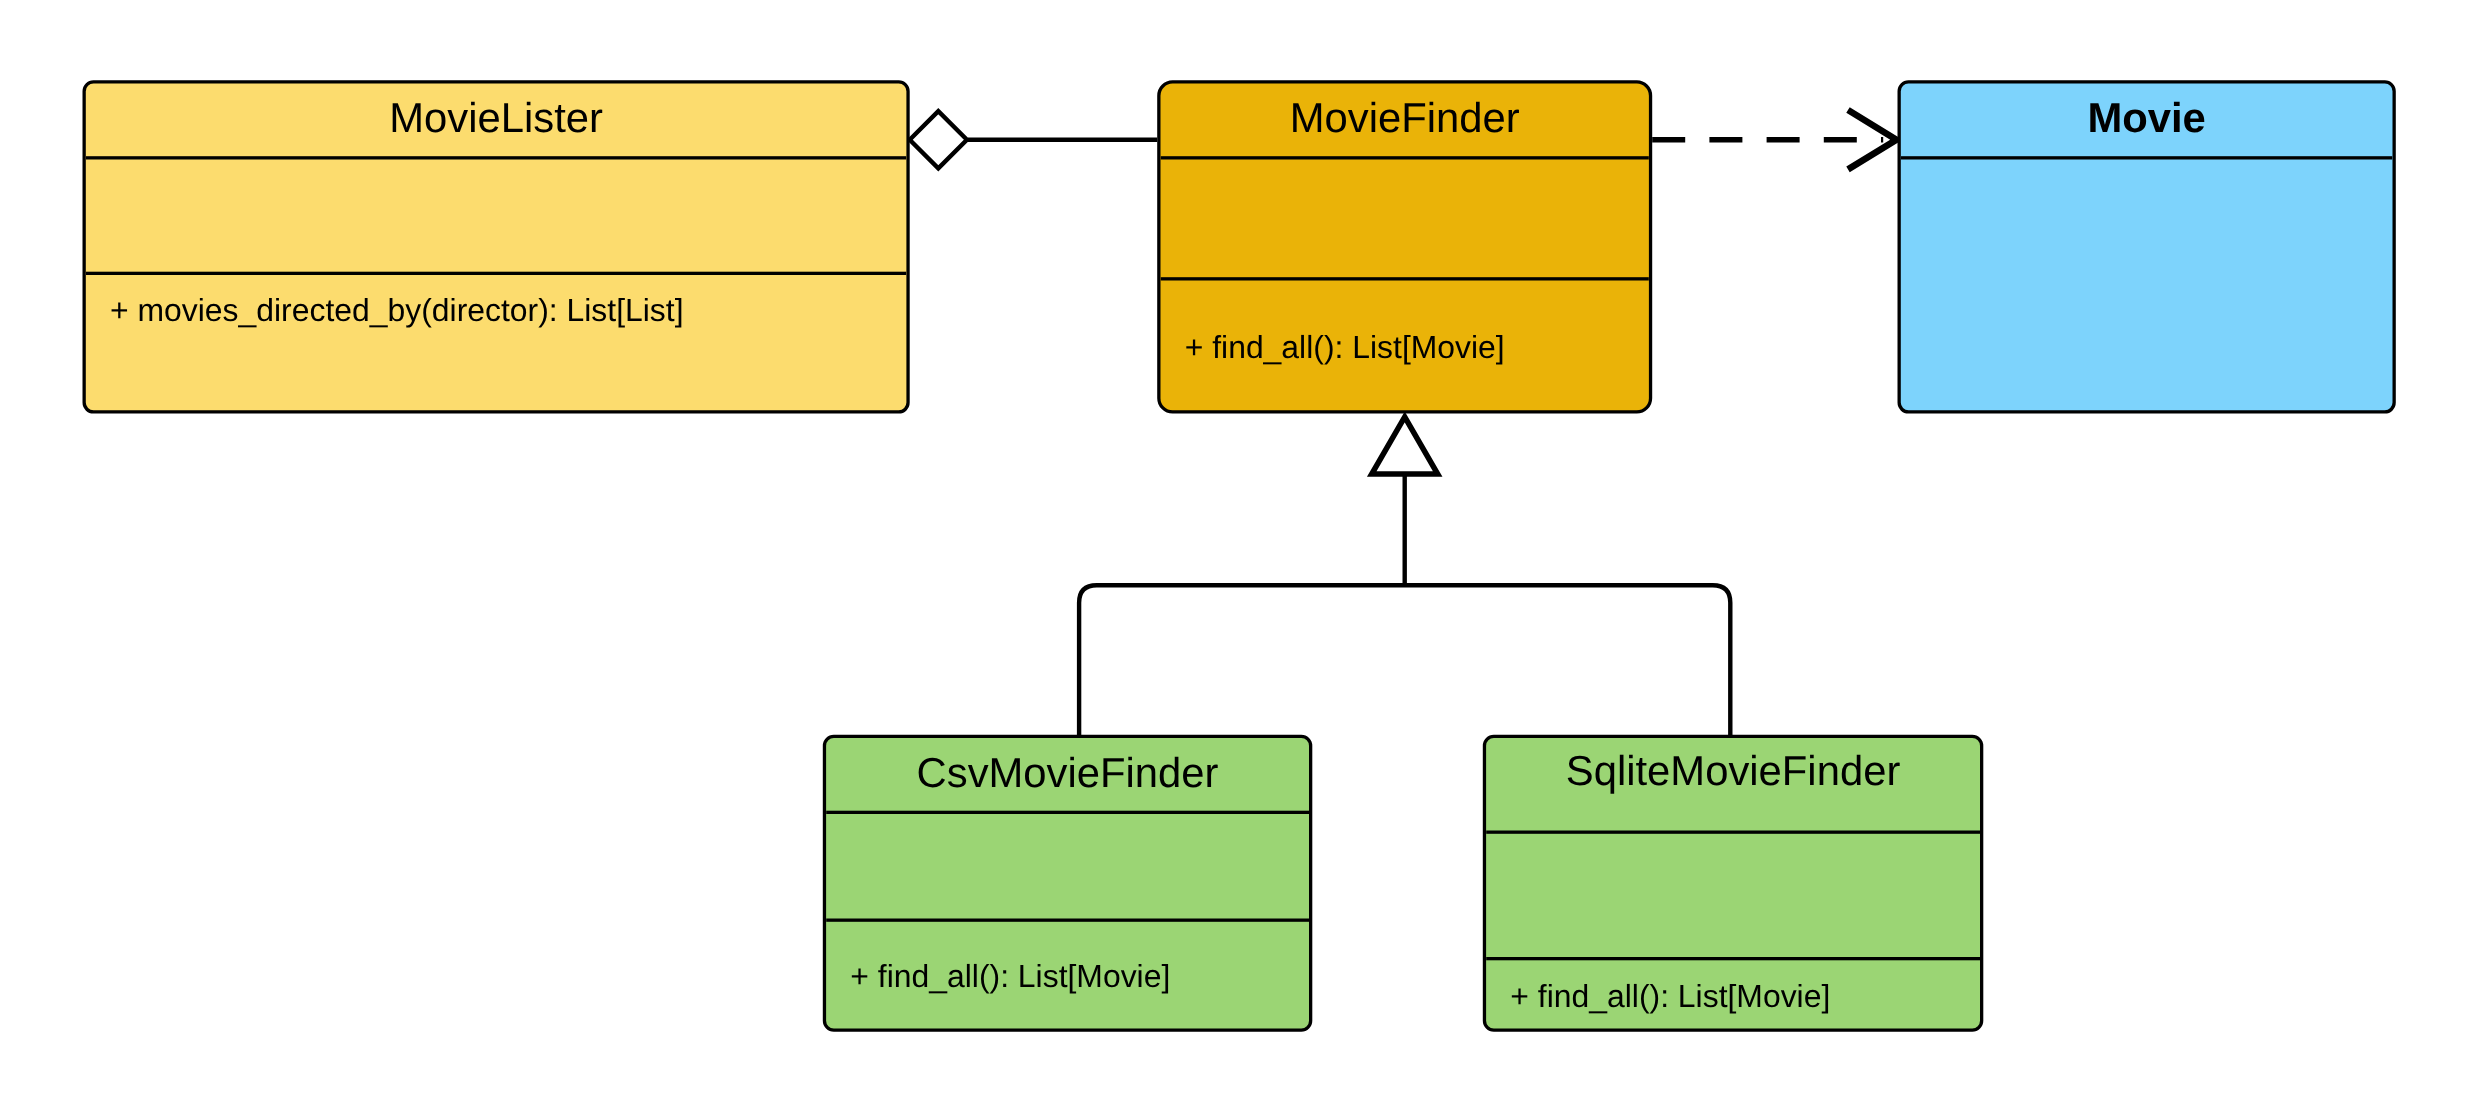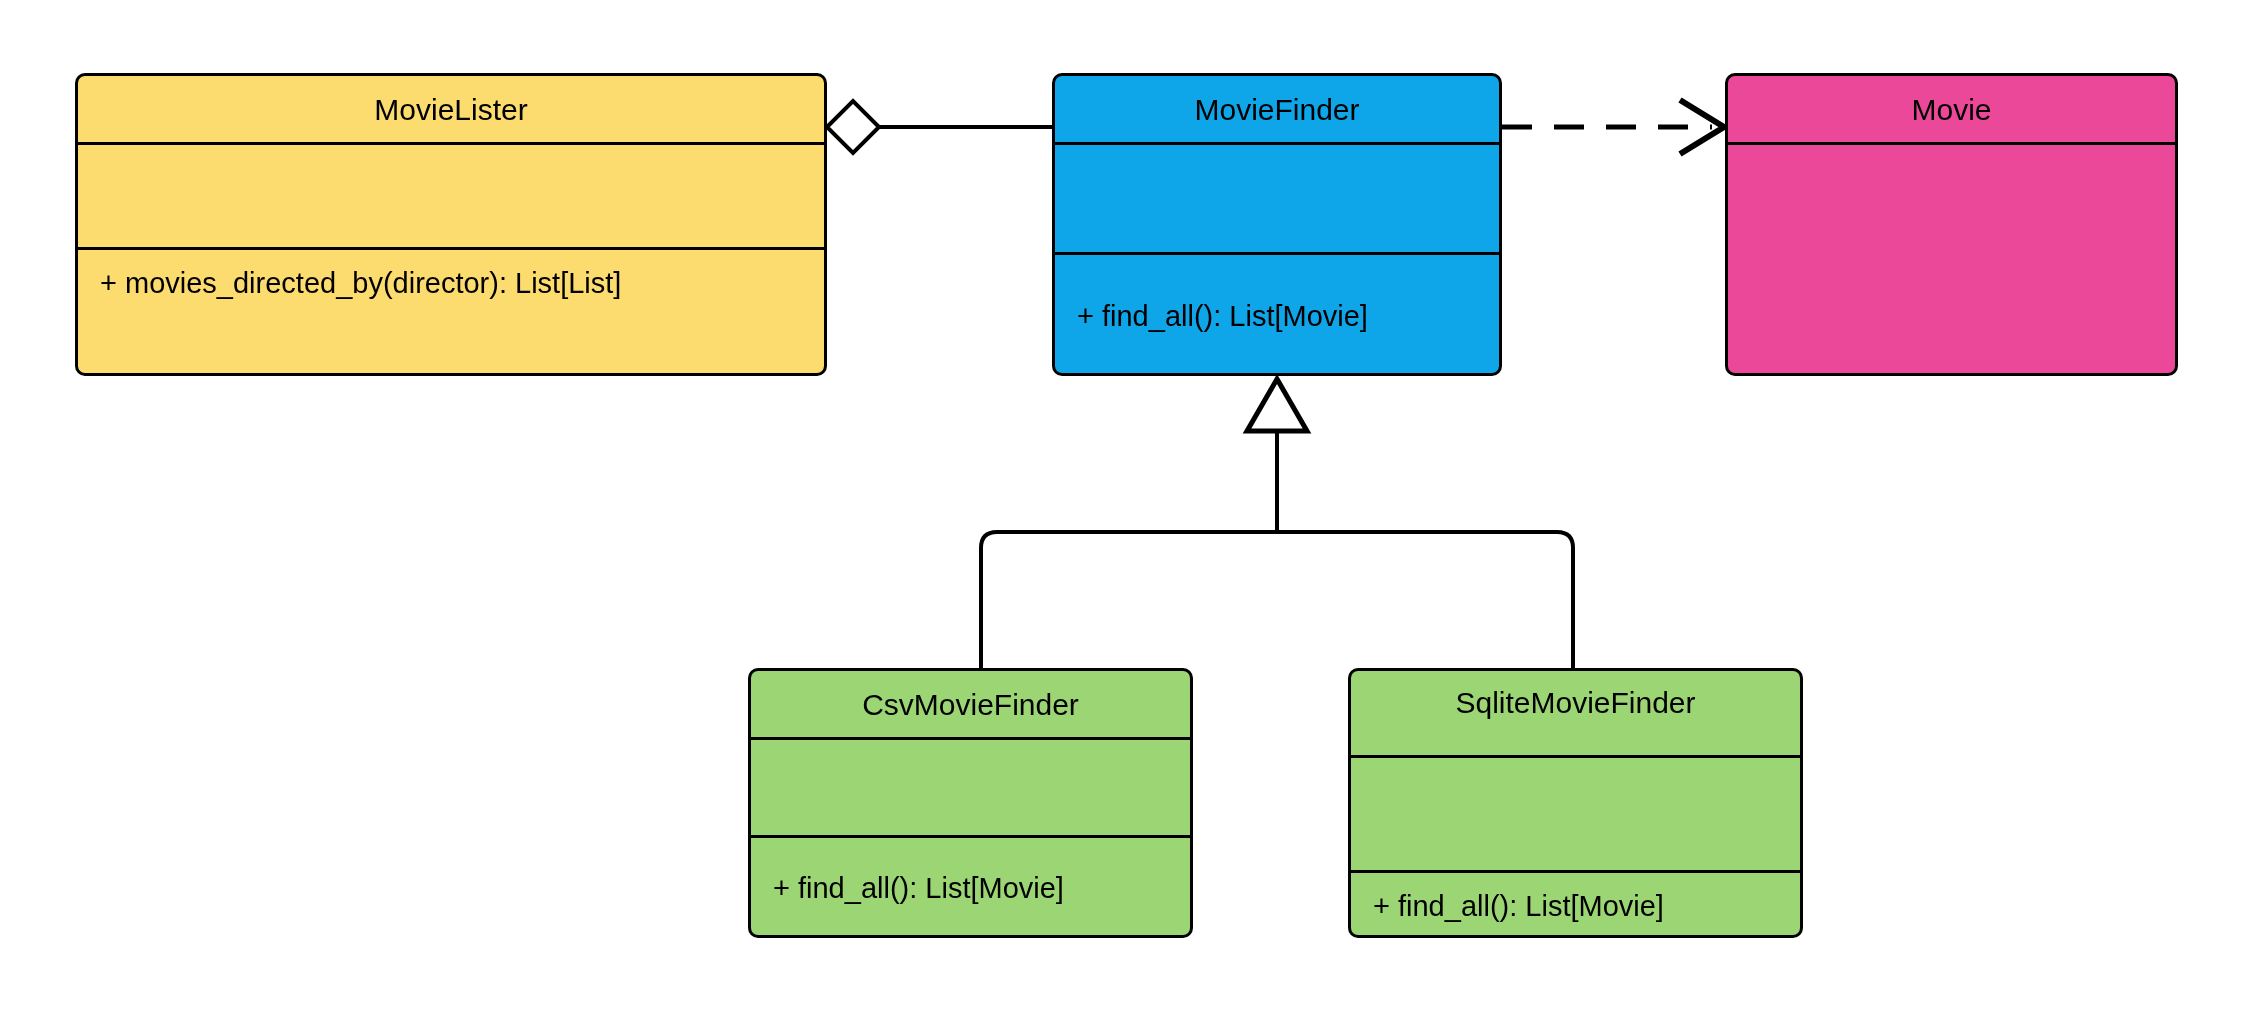--- a/index.html
+++ b/index.html
@@ -43,21 +43,21 @@
   .uml-class .compartment + .compartment {
     border-top: 3px solid #000000;
   }
   .cmp-name {
     display: flex;
     align-items: center;
     justify-content: center;
     text-align: center;
   }
   .class-title {
-    font-size: 30px;
+    font-size: 38px;
     color: #000000;
     line-height: 1.1;
     white-space: nowrap;
   }
   .member-list {
     padding: 14px 22px 10px 22px;
   }
   .member {
     font-size: 29px;
     color: #000000;
@@ -131,31 +131,31 @@
   <div class="uml-class fill-yellow" id="class-movielister" style="background: rgb(252, 220, 110);">
     <div class="compartment cmp-name">
       <span class="class-title">MovieLister</span>
     </div>
     <div class="compartment cmp-attrs cmp-empty"></div>
     <div class="compartment cmp-ops member-list">
       <div class="member">+ movies_directed_by(director): List[List]</div>
     </div>
   </div>
 
-  <div class="uml-class fill-green" id="class-moviefinder" style="background: #0ea5e9;">
+  <div class="uml-class fill-green" id="class-moviefinder" style="background: #eab308; border-radius: 14px;">
     <div class="compartment cmp-name">
       <span class="class-title">MovieFinder</span>
     </div>
     <div class="compartment cmp-attrs cmp-empty"></div>
     <div class="compartment cmp-ops member-list">
       <div class="member">+ find_all(): List[Movie]</div>
     </div>
   </div>
 
-  <div class="uml-class fill-blue" id="class-movie" style="background: #ec4899;">
+  <div class="uml-class fill-blue" id="class-movie" style="background: #7dd3fc; font-weight: bold;">
     <div class="compartment cmp-name">
       <span class="class-title">Movie</span>
     </div>
     <div class="compartment cmp-ops cmp-empty"></div>
   </div>
 
   <div class="uml-class fill-green" id="class-csvmoviefinder" style="background: rgb(155, 213, 116);">
     <div class="compartment cmp-name">
       <span class="class-title">CsvMovieFinder</span>
     </div>

